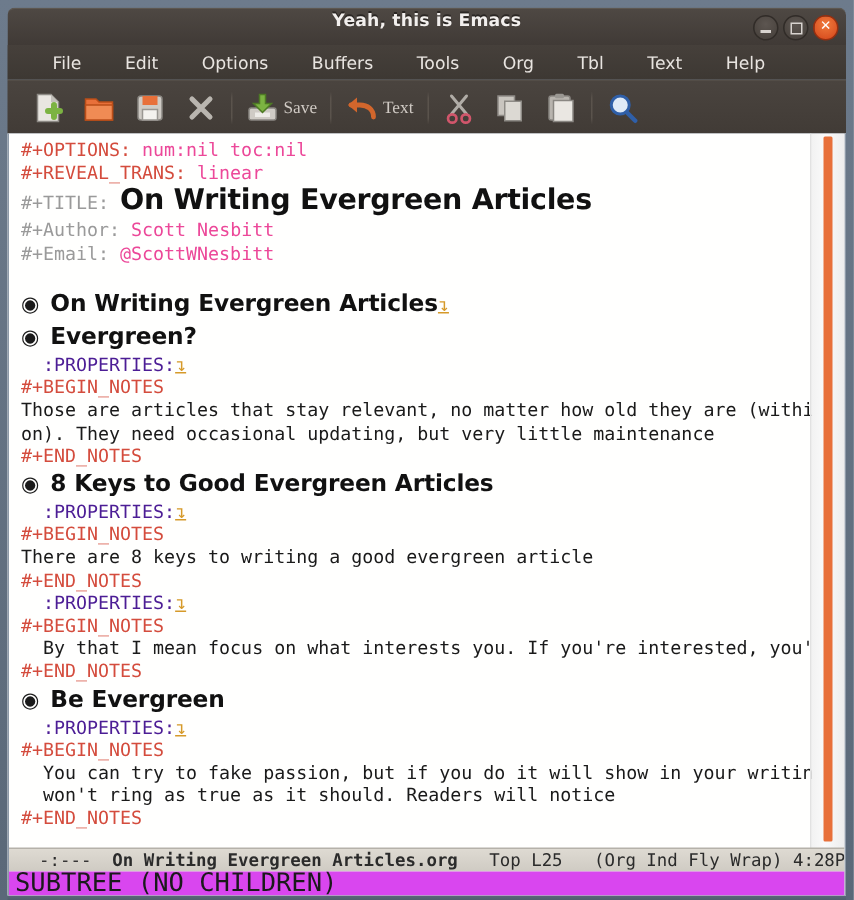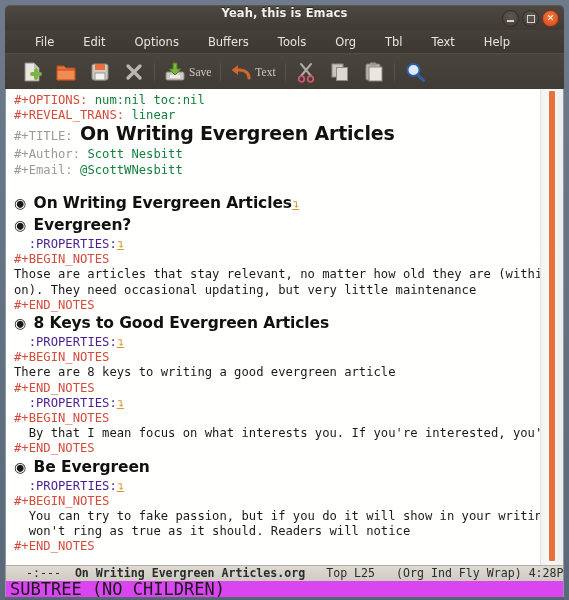--- a/index.html
+++ b/index.html
@@ -117,21 +117,21 @@
   }
   .ln {
     font-family: "DejaVu Sans Mono", monospace;
     font-size: 12.2px;
     line-height: 15.2px;
     white-space: pre;
     color: #1a1a1a;
   }
   .kw      { color: #d44c3d; }
   .kwdim   { color: #9a9a9a; }
-  .val     { color: #15803d; }
+  .val     { color: #ec4899; }
   .prop    { color: #4c1d95; }
   .fold    { color: #d69a2a; text-decoration: underline; text-decoration-color: #d69a2a; }
   .title-big {
     font-family: "DejaVu Sans", sans-serif;
     font-size: 19px; font-weight: bold; color: #111;
     letter-spacing: -.2px;
   }
   .hl {
     font-family: "DejaVu Sans", sans-serif;
     font-size: 15.5px; font-weight: bold; color: #111;

